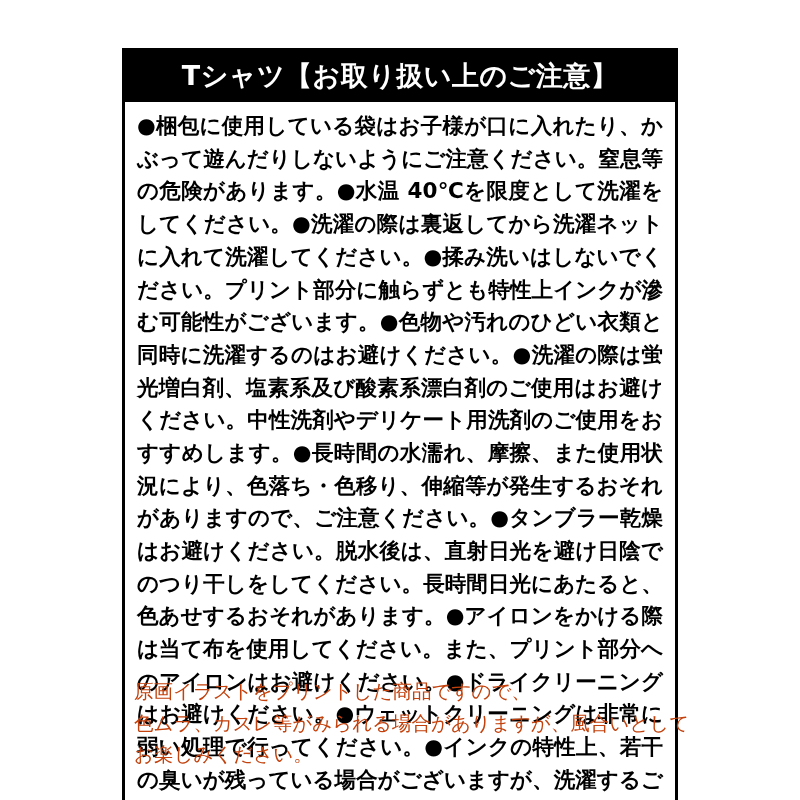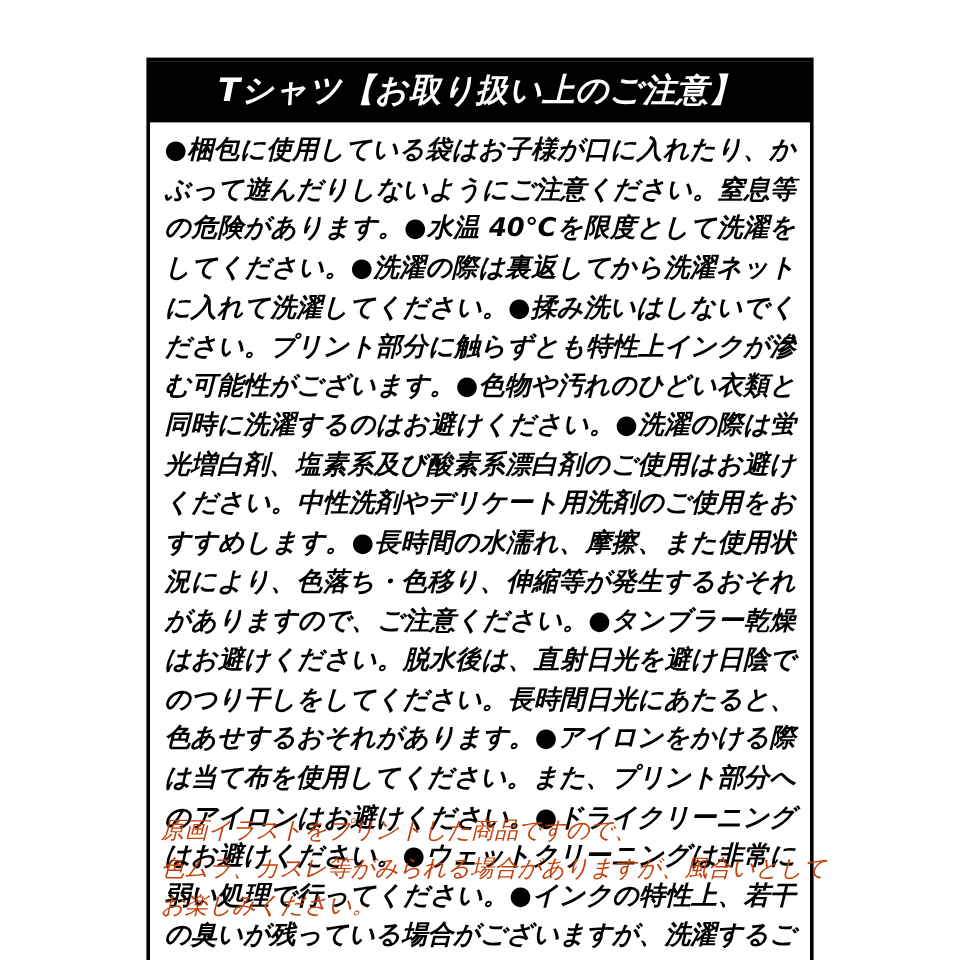--- a/index.html
+++ b/index.html
@@ -13,21 +13,20 @@
     font-family: "DejaVu Sans", "Liberation Sans", sans-serif;
     color: #000000;
     overflow: hidden;
   }
   .page {
     position: relative;
     width: 672px;
     height: 800px;
     background: #ffffff;
     box-sizing: border-box;
-    font-style: italic;
   }
   .care-box {
     position: absolute;
     left: 122px;
     top: 48px;
     width: 556px;
     border: 3px solid #000000;
     box-sizing: border-box;
     background: #ffffff;
   }

